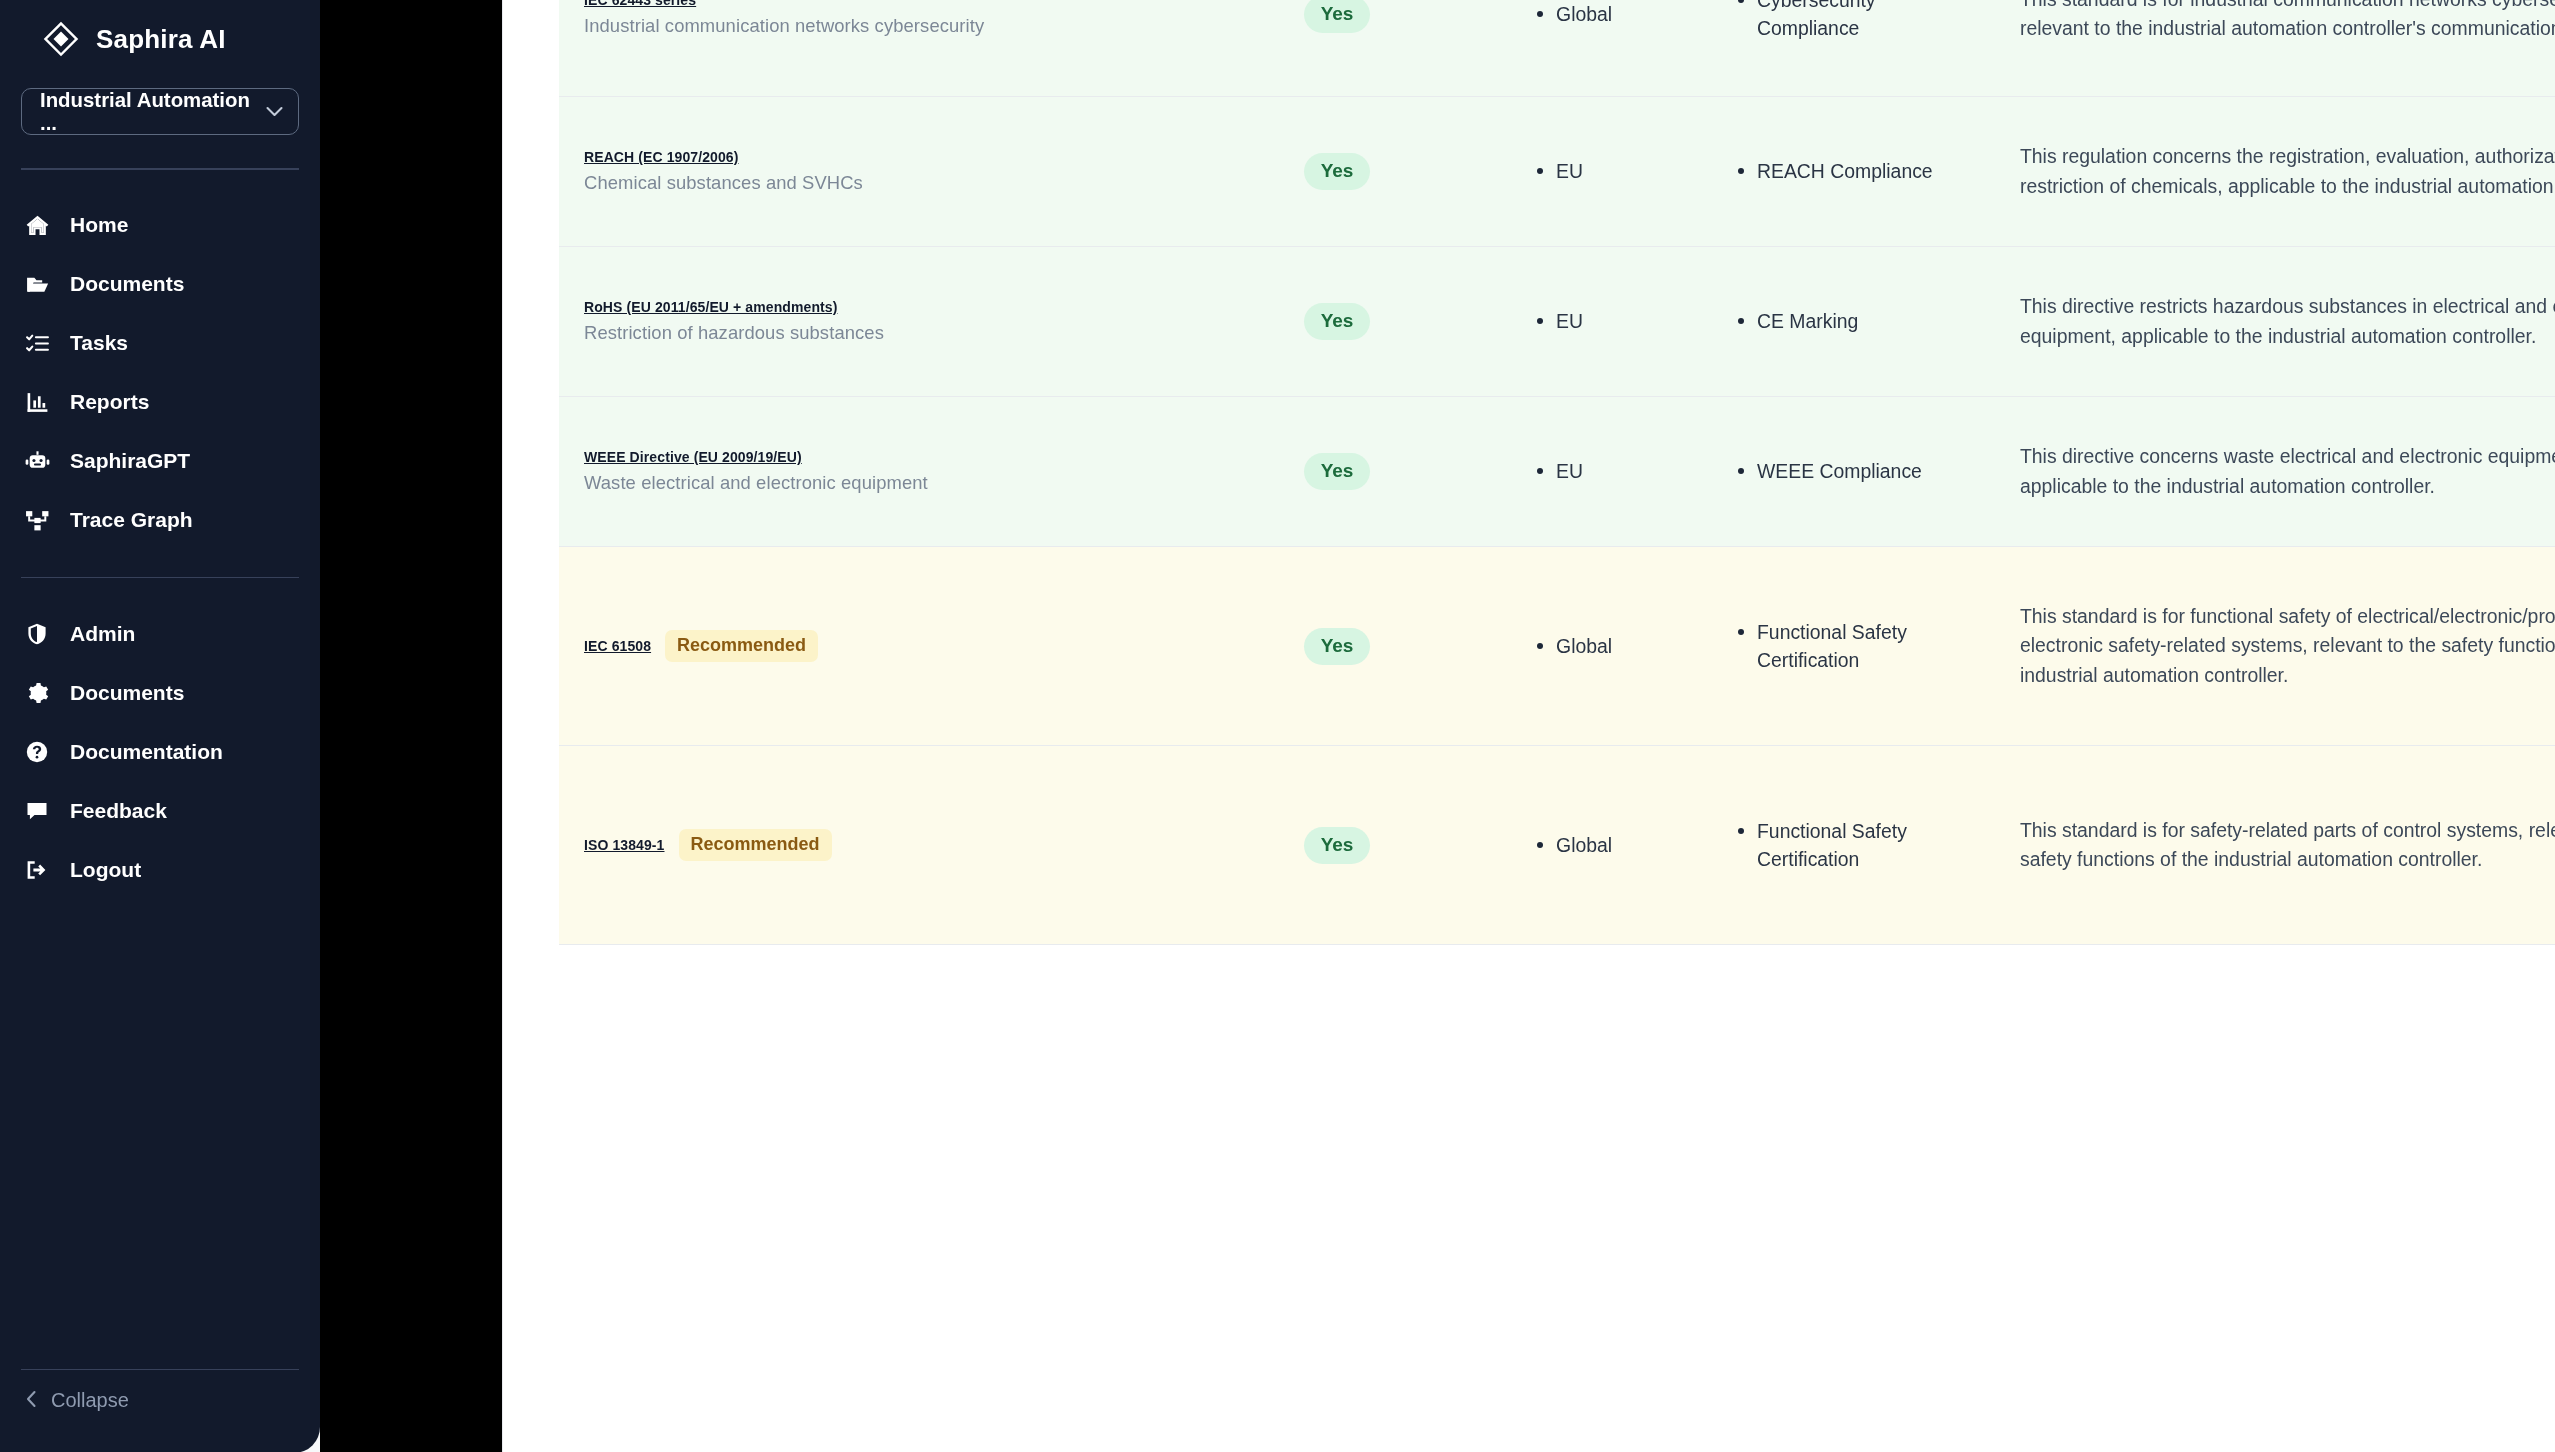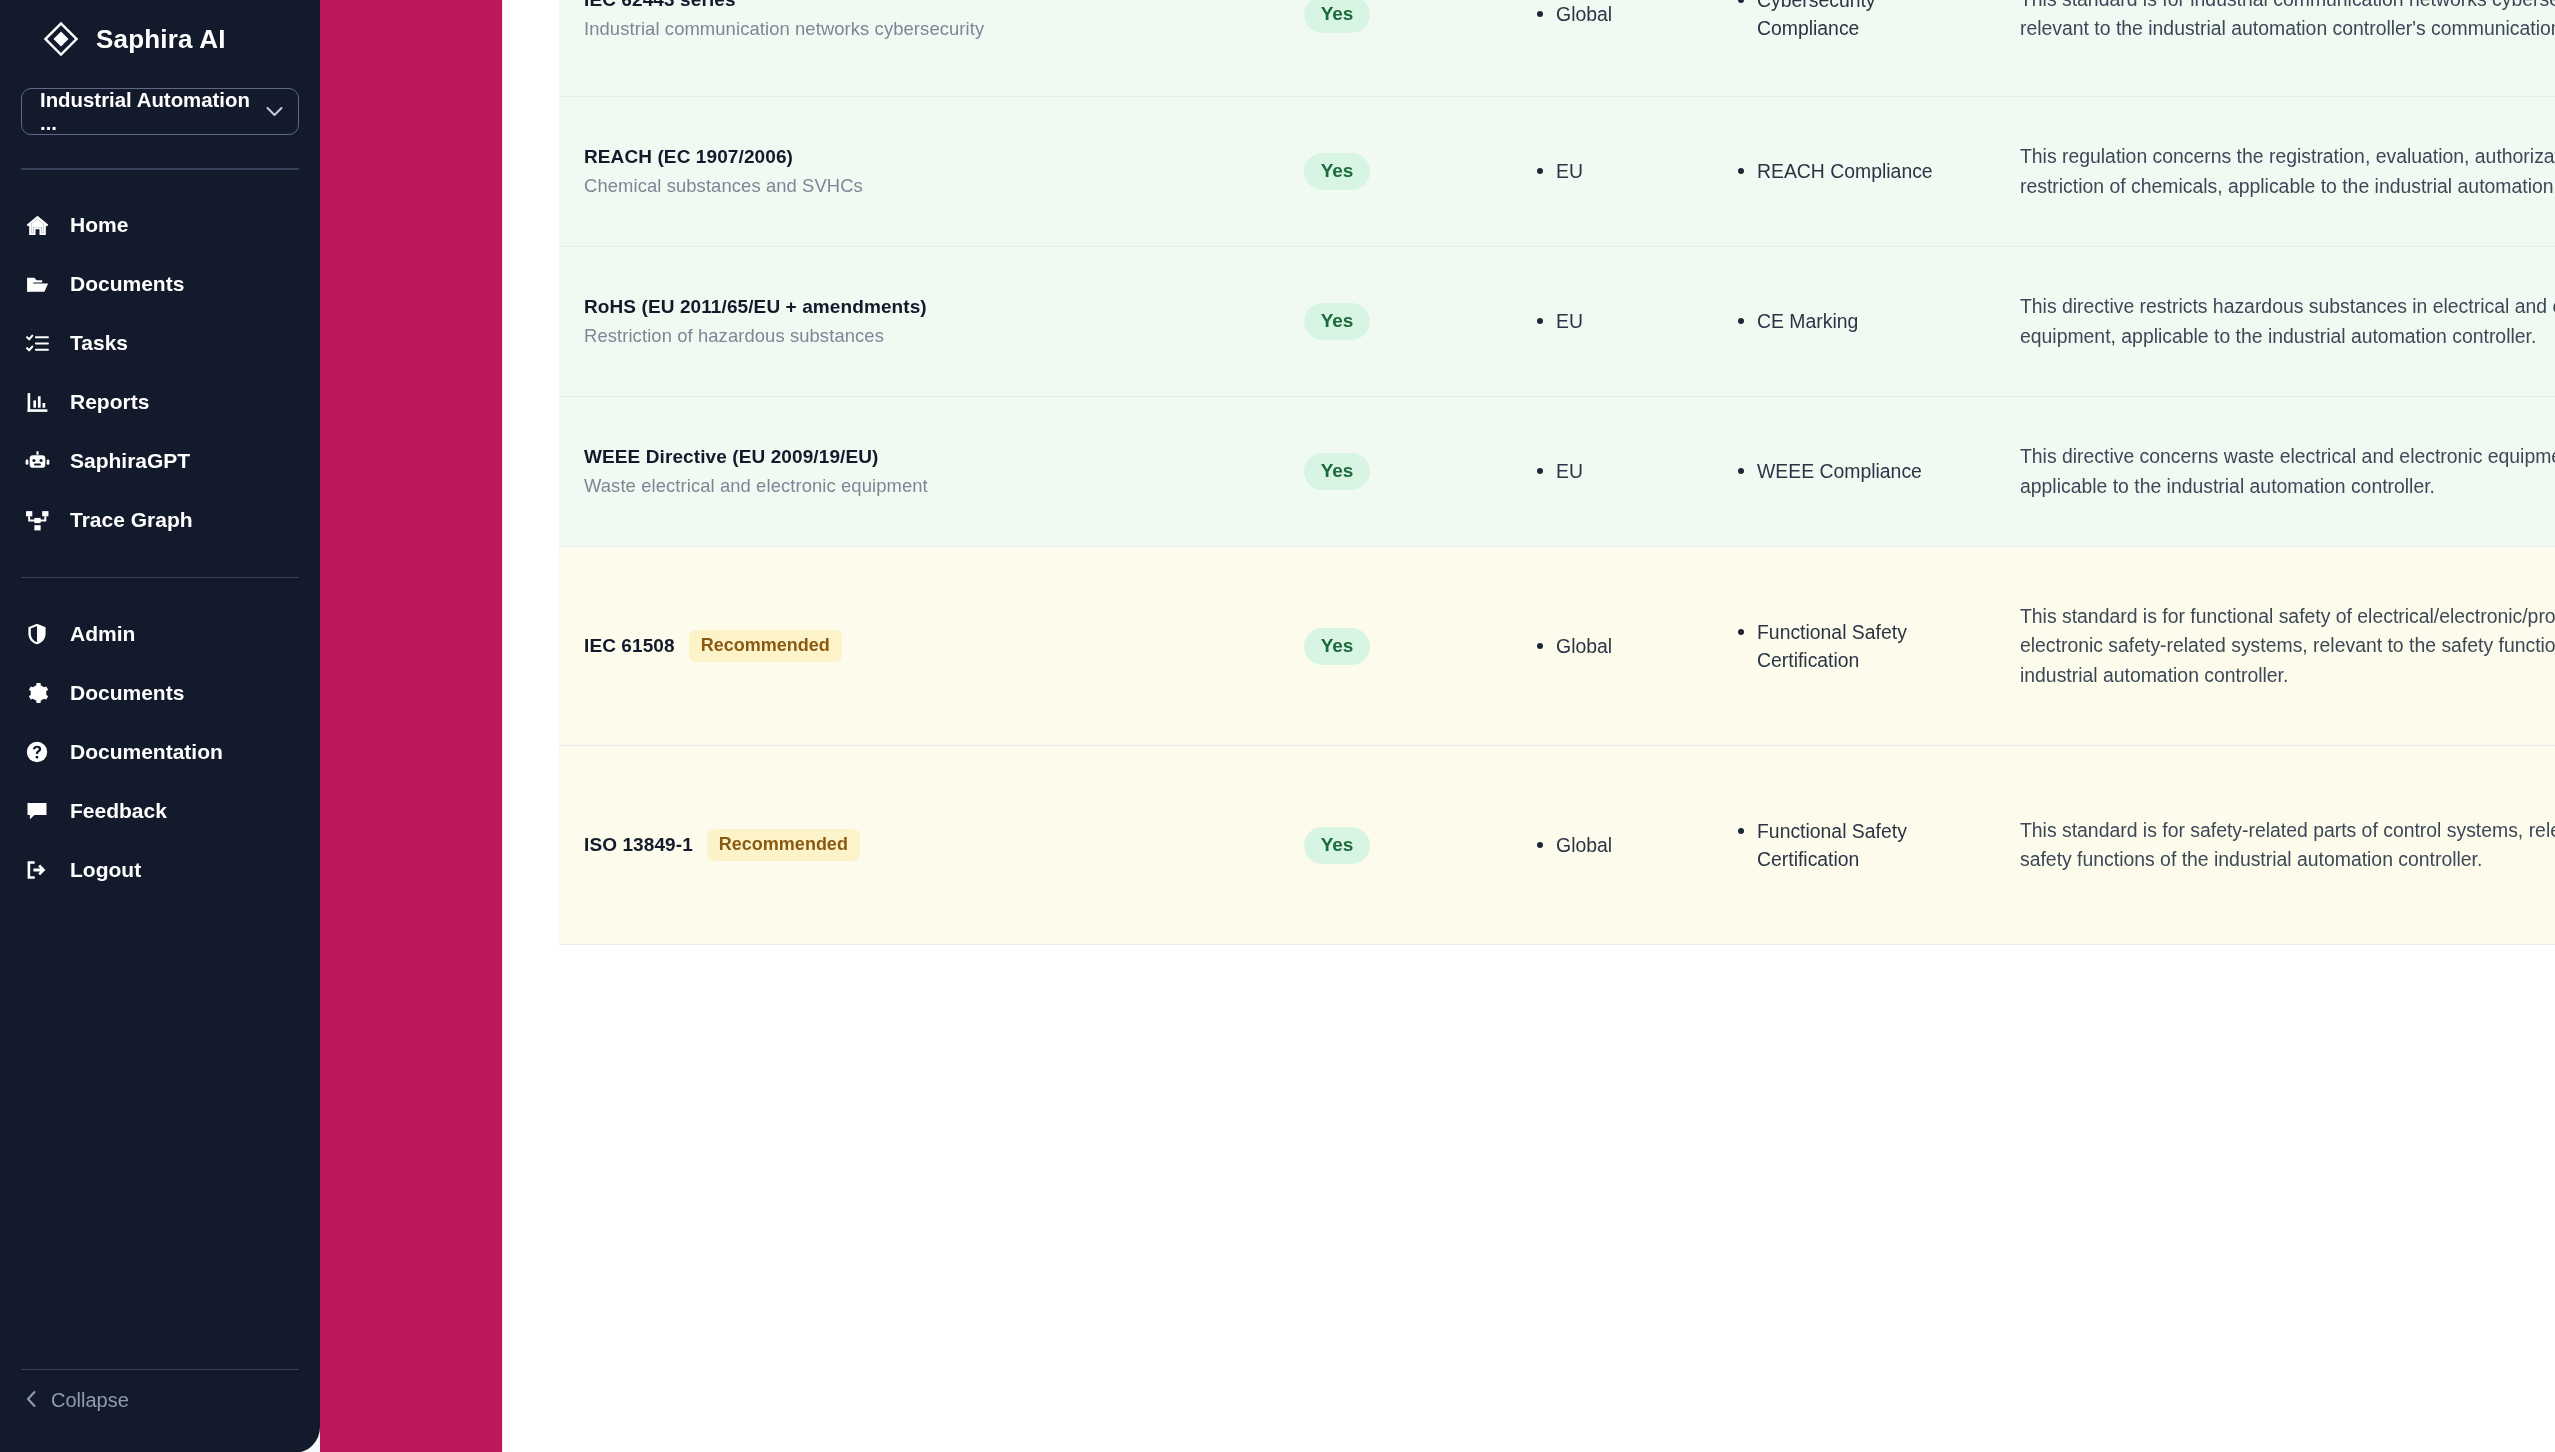--- a/index.html
+++ b/index.html
@@ -72,21 +72,21 @@
     height: 62px; padding-left: 4px;
     color: #8f9bb0; font-size: 20px; cursor: pointer;
   }
   #collapse-btn .chev-left { font-size: 19px; line-height: 1; }
   #bottom-pad { height: 22px; }
 
   
   #main {
     position: absolute; left: 320px; top: 0;
     width: 2235px; height: 1453px;
-    background: #be185d;
+    background: #000000;
   }
   
   #page-panel {
     position: absolute; left: 182px; top: 0;
     width: 2053px; height: 1453px;
     background: #ffffff;
     border-left: 1px solid #e8eaee;
   }
 
   
@@ -107,22 +107,22 @@
 
   .cell { padding: 0 24px; display: flex; flex-direction: column; justify-content: center; }
   .c-name   { width: 756px; padding-left: 25px; }
   .c-req    { width: 239px; align-items: flex-start; }
   .c-region { width: 209px; }
   .c-tags   { width: 308px; }
   .c-desc   { width: 557px; padding-left: 15px; padding-right: 0; }
 
   .name-line { display: flex; align-items: center; gap: 14px; }
   .std-name {
-    font-size: 19px; font-weight: 700; color: #121a2c;
-    letter-spacing: 0.1px; white-space: nowrap;
+    font-size: 14px; font-weight: 700; color: #121a2c;
+    letter-spacing: 0.1px; white-space: nowrap; text-decoration: underline;
   }
   .std-sub {
     font-size: 18.4px; color: #7c8796; margin-top: 7px;
     letter-spacing: 0.1px; white-space: nowrap;
   }
 
   .badge-rec {
     display: inline-block;
     background: #fcf3c9; color: #8a5a12;
     font-size: 18px; font-weight: 600;

